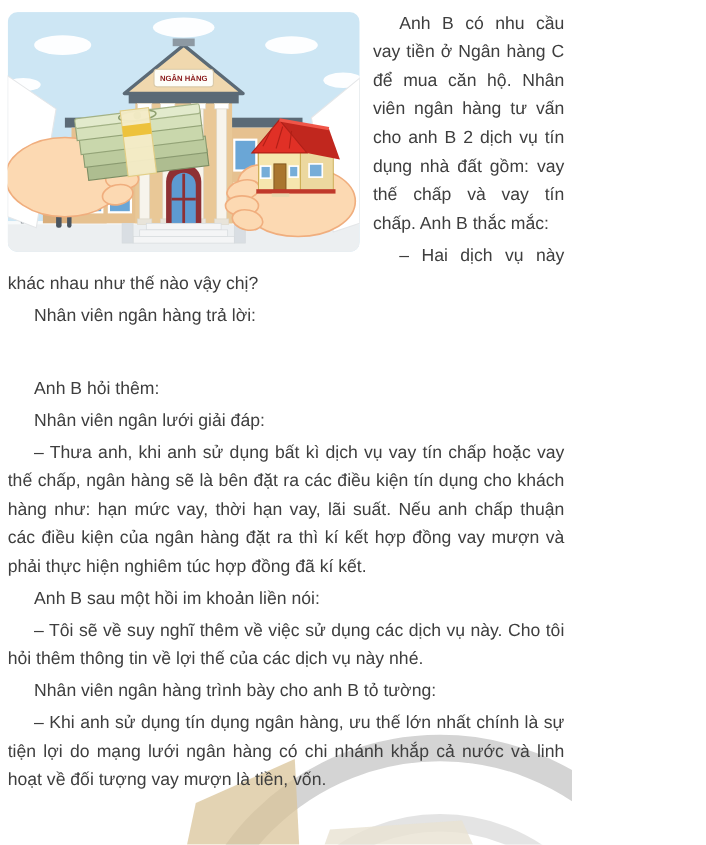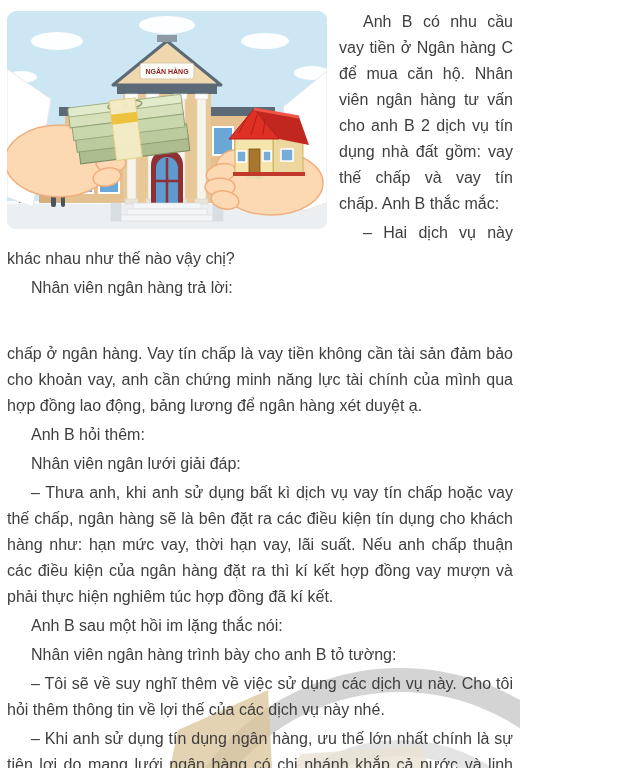--- a/index.html
+++ b/index.html
@@ -191,22 +191,21 @@
         </g>
       </svg>
     </div>
 
     <p class="indent">Anh B có nhu cầu vay tiền ở Ngân hàng C để mua căn hộ. Nhân viên ngân hàng tư vấn cho anh B 2 dịch vụ tín dụng nhà đất gồm: vay thế chấp và vay tín chấp. Anh B thắc mắc:</p>
     <p class="indent">– Hai dịch vụ này khác nhau như thế nào vậy chị?</p>
     <p class="indent">Nhân viên ngân hàng trả lời:</p>
 
     <div class="gap"></div>
 
-    <p>chấp ở ngân hàng. Vay tín chấp là vay tiền không cần tài sản đảm bảo cho khoản vay, anh cần chứng minh năng lực tài chính của mình qua hợp đồng lao động, bảng lương để ngân hàng xét duyệt ạ.</p>
     <p class="indent">Anh B hỏi thêm:</p>
     <p class="indent">Nhân viên ngân lưới giải đáp:</p>
     <p class="indent">– Thưa anh, khi anh sử dụng bất kì dịch vụ vay tín chấp hoặc vay thế chấp, ngân hàng sẽ là bên đặt ra các điều kiện tín dụng cho khách hàng như: hạn mức vay, thời hạn vay, lãi suất. Nếu anh chấp thuận các điều kiện của ngân hàng đặt ra thì kí kết hợp đồng vay mượn và phải thực hiện nghiêm túc hợp đồng đã kí kết.</p>
-    <p class="indent">Anh B sau một hồi im lặng thắc nói:</p>
+    <p class="indent">Anh B sau một hồi im khoản liền nói:</p>
+    <p class="indent">– Tôi sẽ về suy nghĩ thêm về việc sử dụng các dịch vụ này. Cho tôi hỏi thêm thông tin về lợi thế của các dịch vụ này nhé.</p>
     <p class="indent">Nhân viên ngân hàng trình bày cho anh B tỏ tường:</p>
-    <p class="indent">– Tôi sẽ về suy nghĩ thêm về việc sử dụng các dịch vụ này. Cho tôi hỏi thêm thông tin về lợi thế của các dịch vụ này nhé.</p>
     <p class="indent">– Khi anh sử dụng tín dụng ngân hàng, ưu thế lớn nhất chính là sự tiện lợi do mạng lưới ngân hàng có chi nhánh khắp cả nước và linh hoạt về đối tượng vay mượn là tiền, vốn.</p>
   </div>
 </div>
 
 </body></html>

